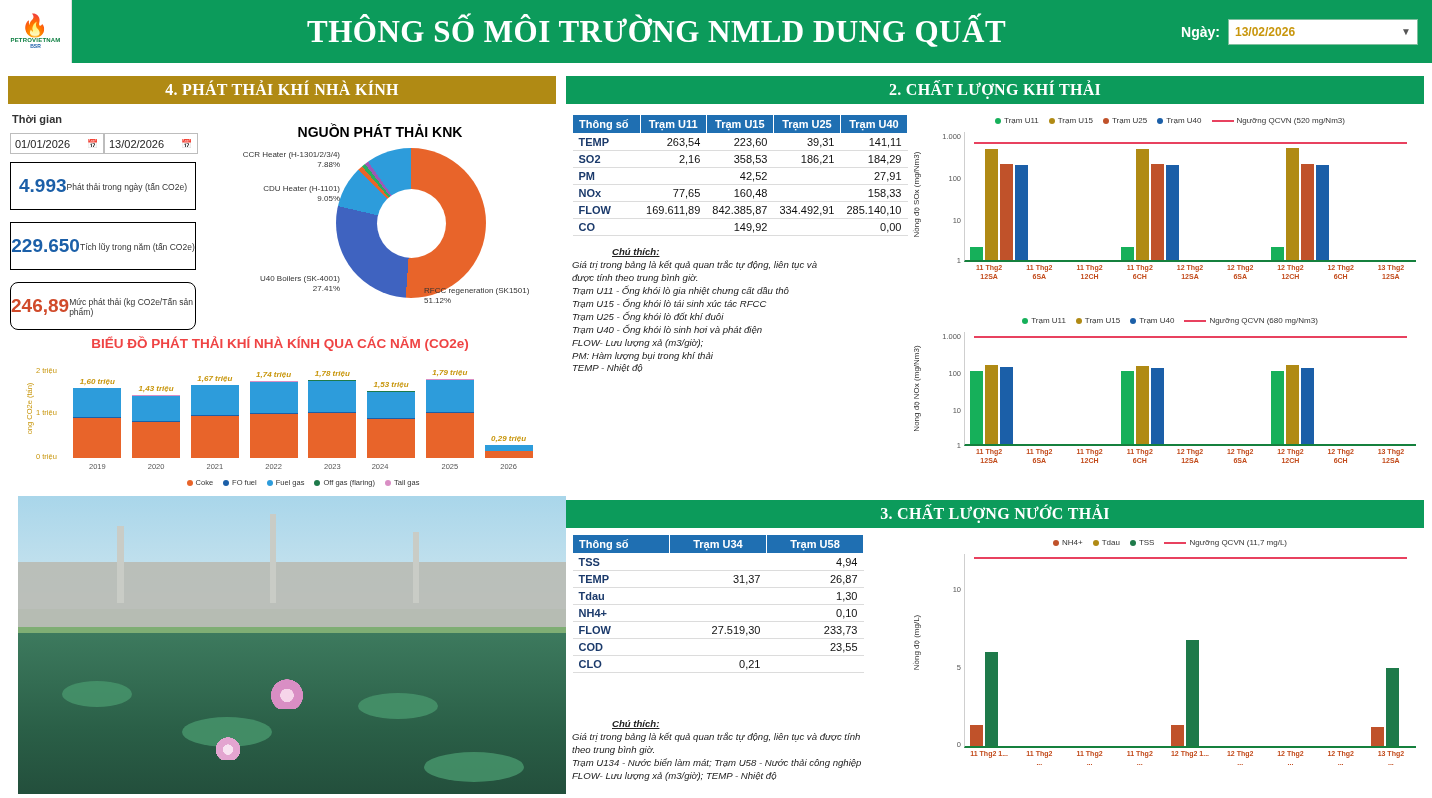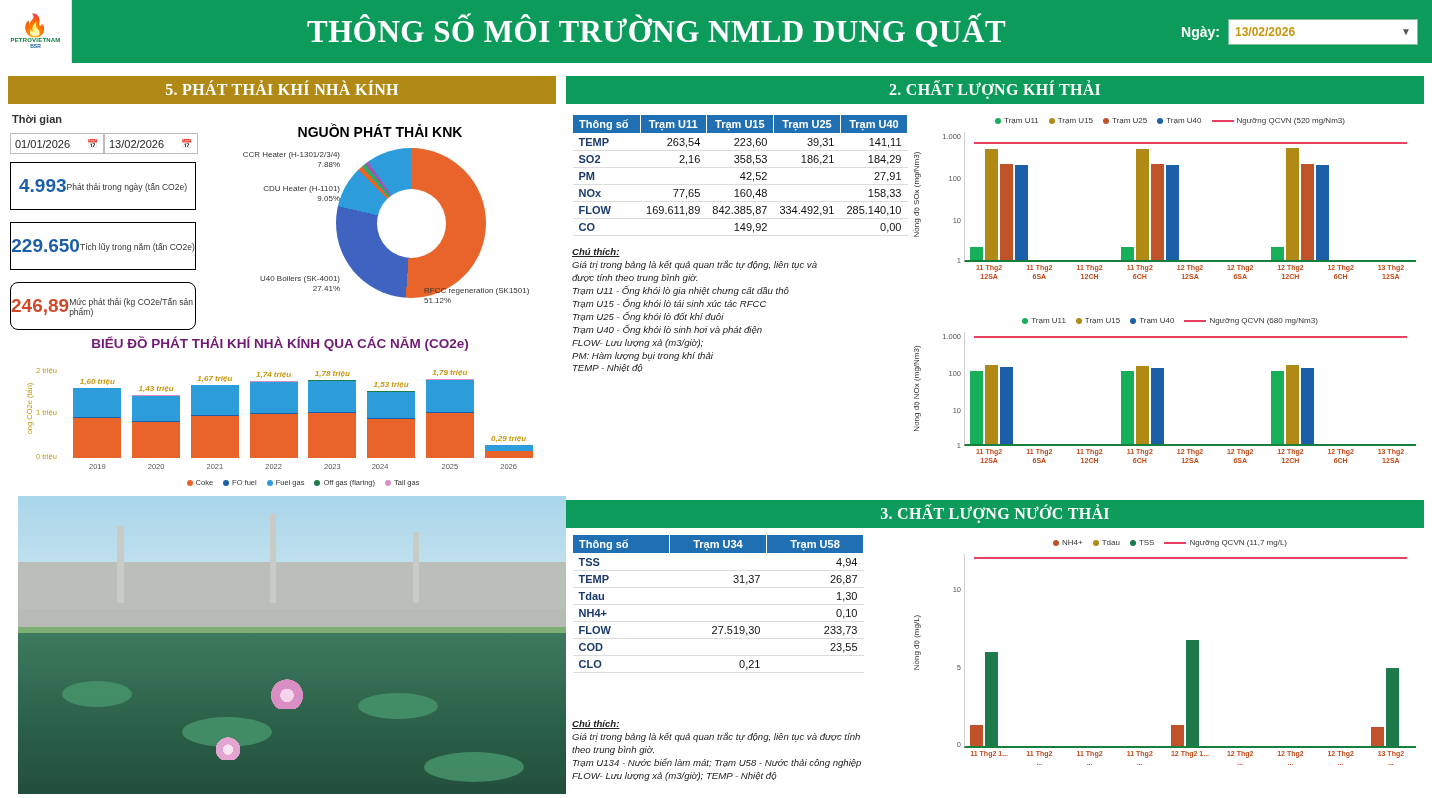--- a/index.html
+++ b/index.html
@@ -92,21 +92,21 @@
     position:relative;
   }
   .donut::after {
     content:""; position:absolute; left:27%; top:27%; width:46%; height:46%;
     background:#fff; border-radius:50%;
   }
   .dlabel { position:absolute; font-size:8px; color:#333; line-height:1.25; }
 
   .bar-title {
     position:absolute; left:6px; top:336px; width:548px; text-align:center;
-    font-size:13.5px; font-weight:bold; color:#701a75;
+    font-size:13.5px; font-weight:bold; color:#ef4444;
   }
   .yearchart { position:absolute; left:10px; top:356px; width:540px; height:120px; }
   .yc-axis-label {
     position:absolute; left:-6px; top:48px; transform:rotate(-90deg);
     font-size:7.5px; color:#c8960c; white-space:nowrap;
   }
   .yc-ytick { position:absolute; font-size:7.5px; color:#c8960c; left:26px; }
   .yc-plot { position:absolute; left:58px; top:14px; width:470px; height:88px; }
   .yc-col { position:absolute; bottom:0; width:48px; }
   .yc-seg { width:100%; }
@@ -150,21 +150,21 @@
   .tbl td {
     padding:2px 6px; border-bottom:1px solid #dcdcdc; color:#111; text-align:right;
     background:#fff; white-space:nowrap;
   }
   .tbl td.k { text-align:left; font-weight:bold; color:#1b3a6b; }
   #tbl1 { left:572px; top:114px; width:336px; }
   #tbl1 td.k { width:78px; }
   #tbl2 { left:572px; top:534px; width:292px; }
 
   .note { position:absolute; font-size:9.6px; color:#222; font-style:italic; line-height:1.35; width:350px; }
-  .note b { text-decoration:underline; font-style:italic; }
+  .note b { text-decoration:underline; font-style:italic;margin-left:40px; }
   #note1 { left:572px; top:246px; }
   #note2 { left:572px; top:718px; width:352px; }
 
   
   .chartbox { position:absolute; }
   #sox  { left:920px; top:116px;  width:500px; height:186px; }
   #nox  { left:920px; top:316px;  width:500px; height:170px; }
   #water{ left:920px; top:538px;  width:500px; height:250px; }
 
   .c-legend { position:absolute; top:0; left:0; width:100%;
@@ -193,21 +193,21 @@
   <div class="header-title">THÔNG SỐ MÔI TRƯỜNG NMLD DUNG QUẤT</div>
   <div class="date-wrap">
     <span class="date-label">Ngày:</span>
     <div class="date-select">
       <span>13/02/2026</span>
       <span class="chev">▼</span>
     </div>
   </div>
 </div>
 
-<div class="sec-bar" id="sec1">5. PHÁT THẢI KHÍ NHÀ KÍNH</div>
+<div class="sec-bar" id="sec1">4. PHÁT THẢI KHÍ NHÀ KÍNH</div>
 <div class="sec-bar" id="sec2">2. CHẤT LƯỢNG KHÍ THẢI</div>
 <div class="sec-bar" id="sec3">3. CHẤT LƯỢNG NƯỚC THẢI</div>
 
 <div class="lbl-thoigian">Thời gian</div>
 <div class="date-range">
   <div class="dr-box">
     <span>01/01/2026</span>
     <span class="cal">📅</span>
   </div>
   <div class="dr-box">

